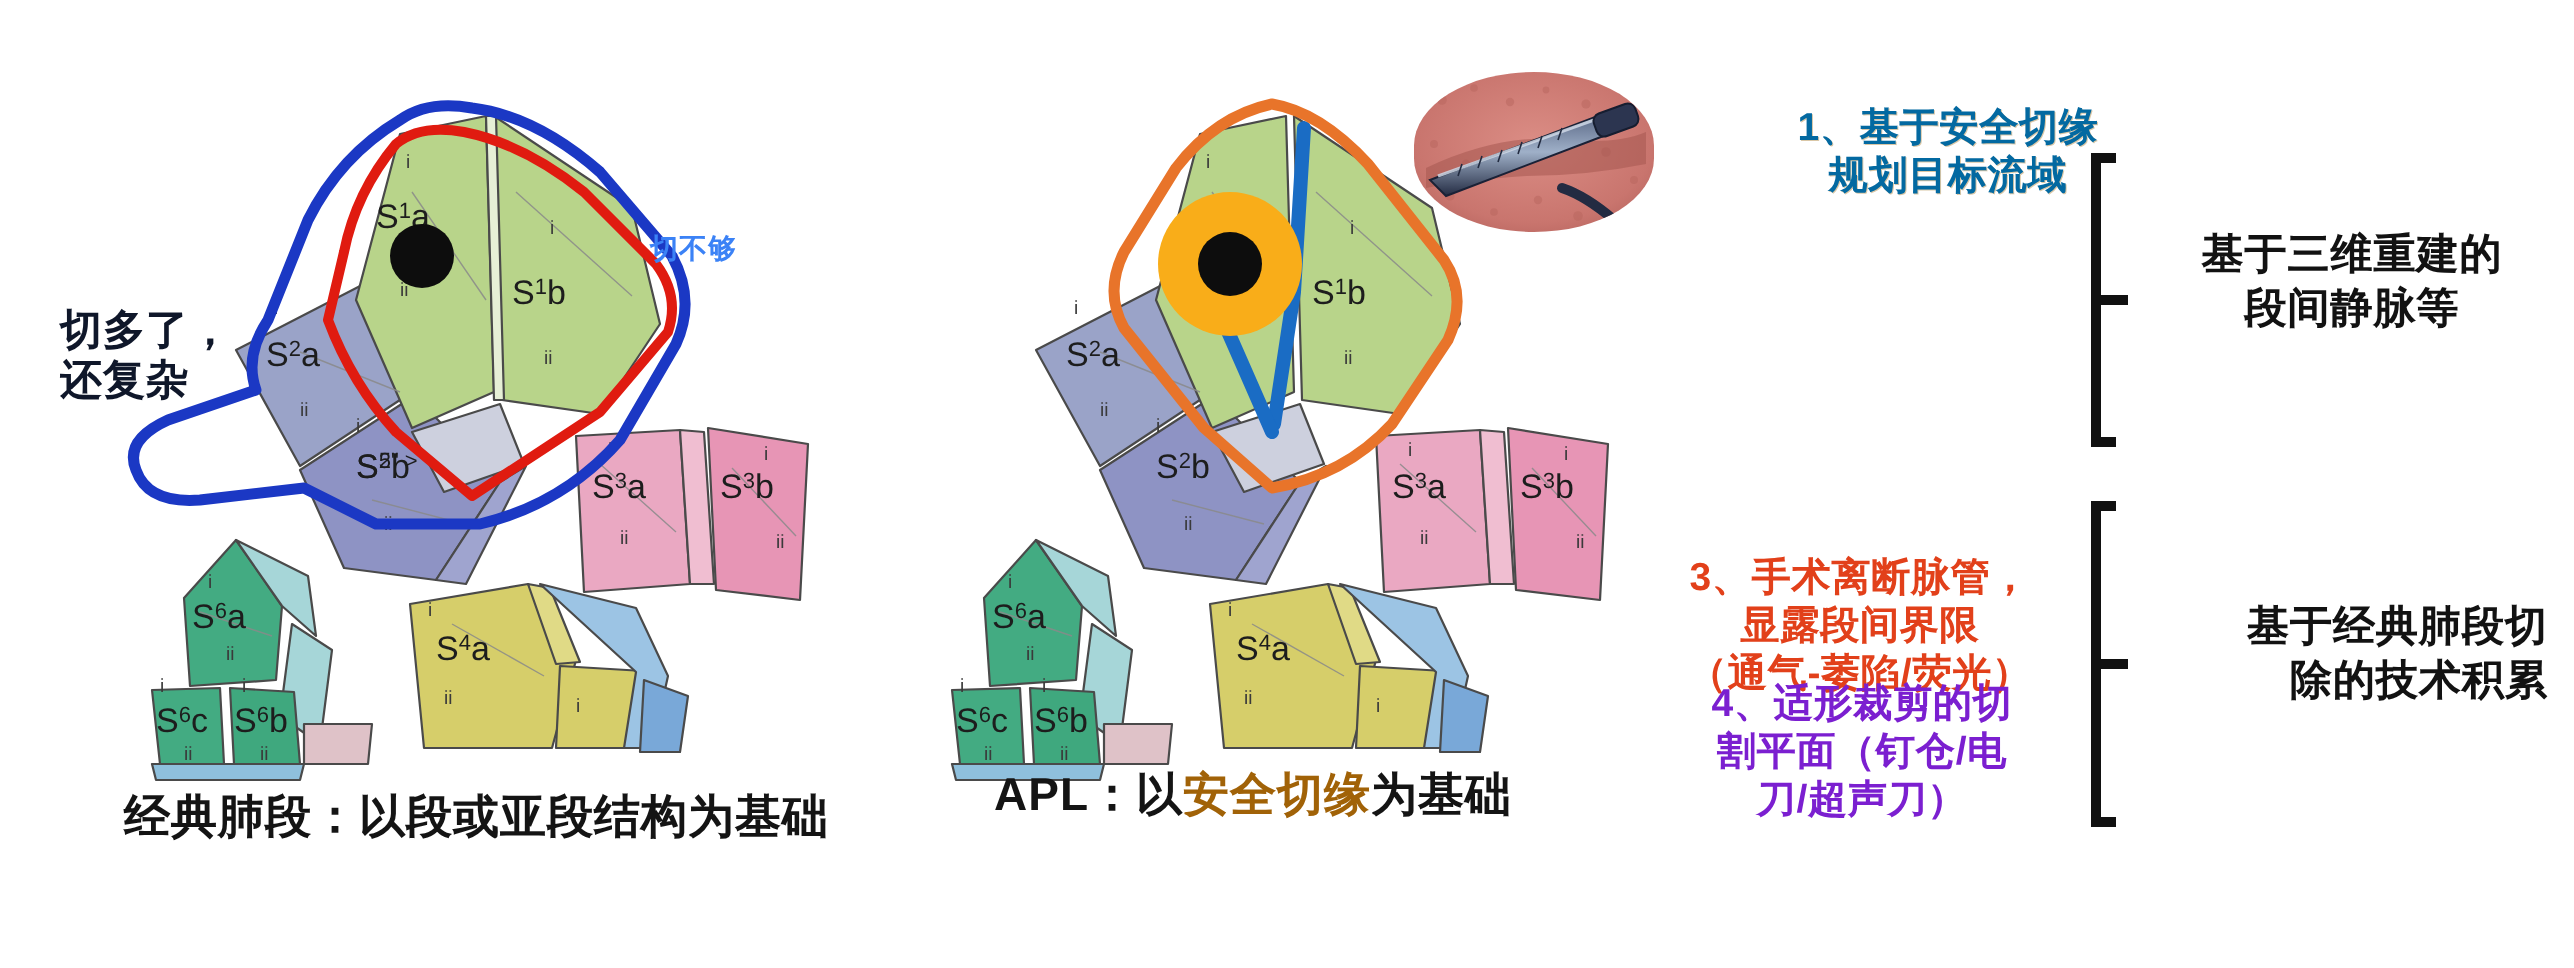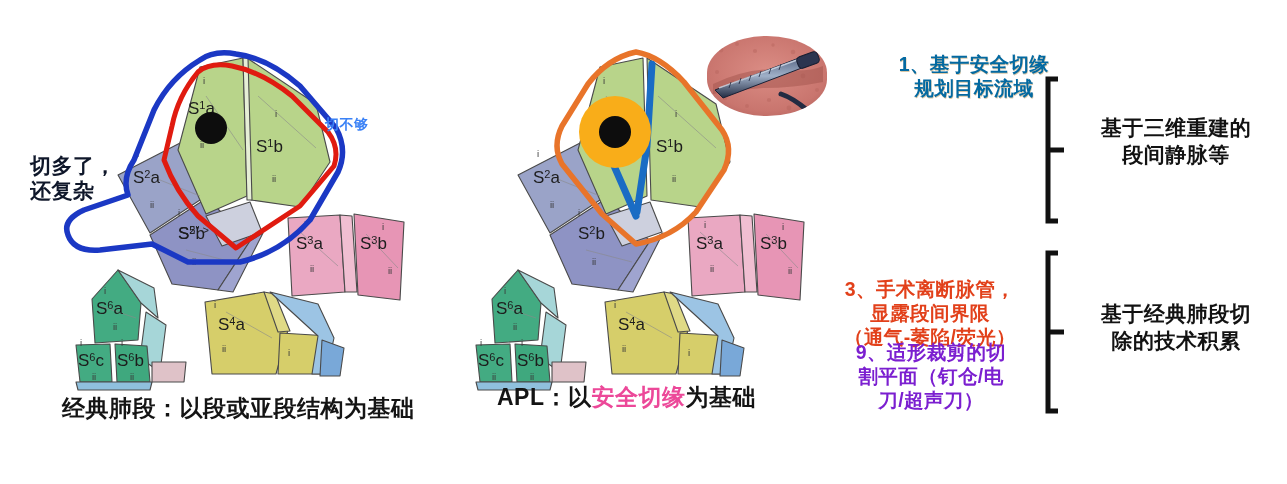--- a/index.html
+++ b/index.html
@@ -24,21 +24,21 @@
   #anno-over{left:30px;top:110px;font-size:21px;color:#0f172a;margin-top:44px;}
   #anno-under{left:325px;top:116px;font-size:14px;color:#3b82f6;}
 
   
   .caption{
     position:absolute;font-weight:bold;font-size:23px;color:#141414;
     white-space:nowrap;letter-spacing:0.5px;
   }
   #caption-left{left:62px;top:393px;}
   #caption-right{left:497px;top:382px;}
-  .cap-red{color:#ec4899;}
+  .cap-red{color:#a16207;}
 
   
   #photo-inset{
     position:absolute;left:707px;top:36px;width:120px;height:80px;
     border-radius:50% / 46%;
     overflow:hidden;
     box-shadow:0 0 0 1px #ffffff;
   }
   #photo-inset svg{display:block;width:100%;height:100%;}
 
@@ -58,21 +58,21 @@
   #bracket-1{left:1044px;top:76px;width:22px;height:148px;}
   #bracket-2{left:1044px;top:250px;width:22px;height:164px;}
   .bracket svg{display:block;width:100%;height:100%;}
 
   
   .bracket-label{
     position:absolute;font-weight:bold;font-size:21px;color:#121212;
     line-height:1.3;white-space:pre-line;text-align:center;letter-spacing:0.5px;
   }
   #bracket-label-1{left:1078px;top:114px;width:196px;}
-  #bracket-label-2{left:1078px;top:300px;width:196px;}
+  #bracket-label-2{left:1078px;top:300px;width:196px;text-align:right;}
 
   
   .seglbl{font-family:"Liberation Sans","DejaVu Sans",sans-serif;
           font-size:17px;fill:#1d1d1d;}
   .seglbl-sup{font-size:11px;}
   .sublbl{font-family:"Liberation Sans","DejaVu Sans",sans-serif;
           font-size:9.5px;fill:#3a3a3a;}
 </style>
 </head>
 <body>
@@ -338,21 +338,21 @@
       </g>
       <path d="M74 58 Q86 62 100 74" stroke="#232b42" stroke-width="5" fill="none" stroke-linecap="round"></path>
     </svg>
   </div>
 
   <div class="step" id="step-1">1、基于安全切缘
 规划目标流域</div>
   <div class="step" id="step-3">3、手术离断脉管，
 显露段间界限
 （通气-萎陷/荧光）</div>
-  <div class="step" id="step-4">9、适形裁剪的切
+  <div class="step" id="step-4">4、适形裁剪的切
 割平面（钉仓/电
 刀/超声刀）</div>
 
   <div class="bracket" id="bracket-1">
     <svg viewBox="0 0 22 148" preserveAspectRatio="none">
       <path d="M14 3 L4 3 L4 145 L14 145" fill="none" stroke="#111111" stroke-width="5"></path>
       <path d="M4 74 L20 74" fill="none" stroke="#111111" stroke-width="5"></path>
     </svg>
   </div>
   <div class="bracket" id="bracket-2">

